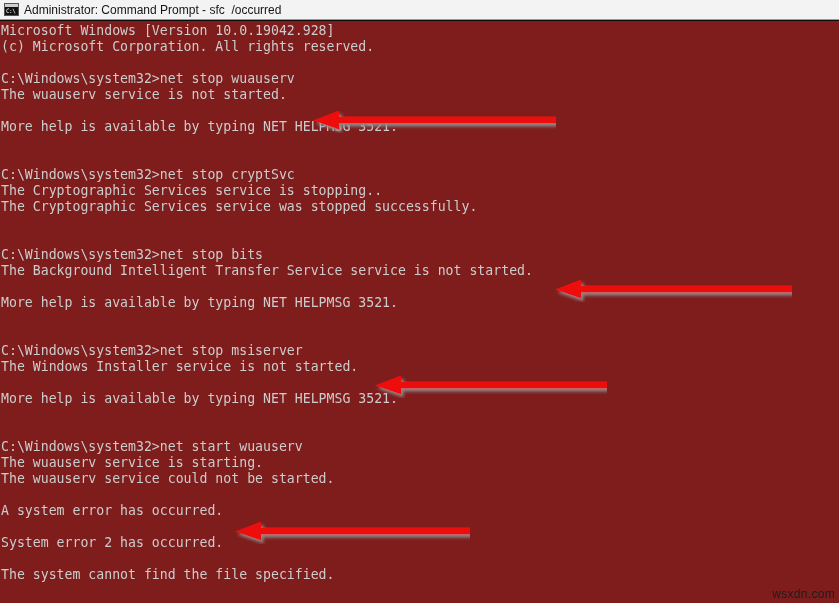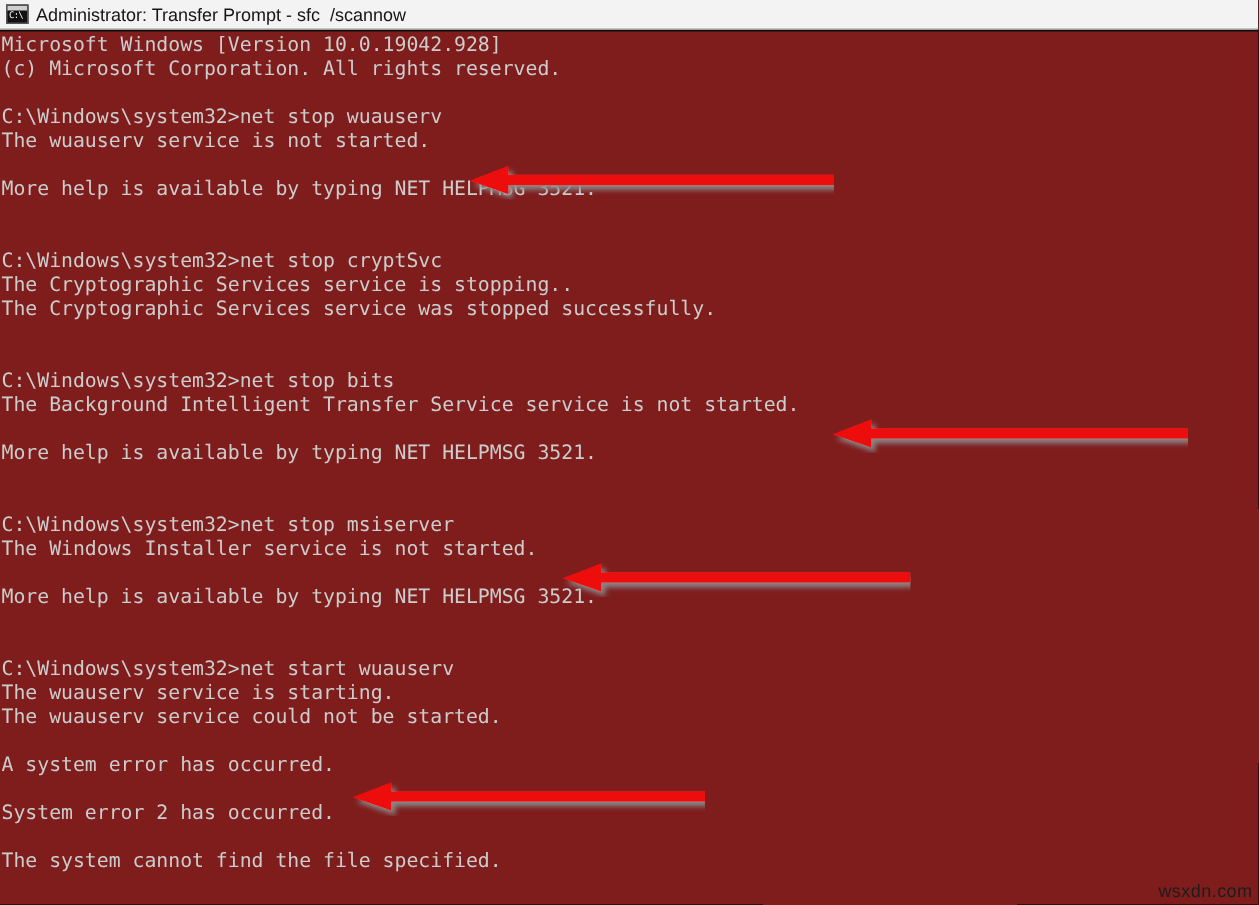--- a/index.html
+++ b/index.html
@@ -112,21 +112,21 @@
 <body>
 
 <div id="app">
 
   <div id="titlebar">
     <span id="title-icon">
       <span class="win"></span>
       <span class="bar"></span>
       <span class="prompt">C:\</span>
     </span>
-    <span id="title-text">Administrator: Transfer Prompt - sfc  /scannow</span>
+    <span id="title-text">Administrator: Command Prompt - sfc  /occurred</span>
   </div>
 
   <div id="console">
     <pre id="console-text">Microsoft Windows [Version 10.0.19042.928]
 (c) Microsoft Corporation. All rights reserved.
 
 C:\Windows\system32&gt;net stop wuauserv
 The wuauserv service is not started.
 
 More help is available by typing NET HELPMSG 3521.

